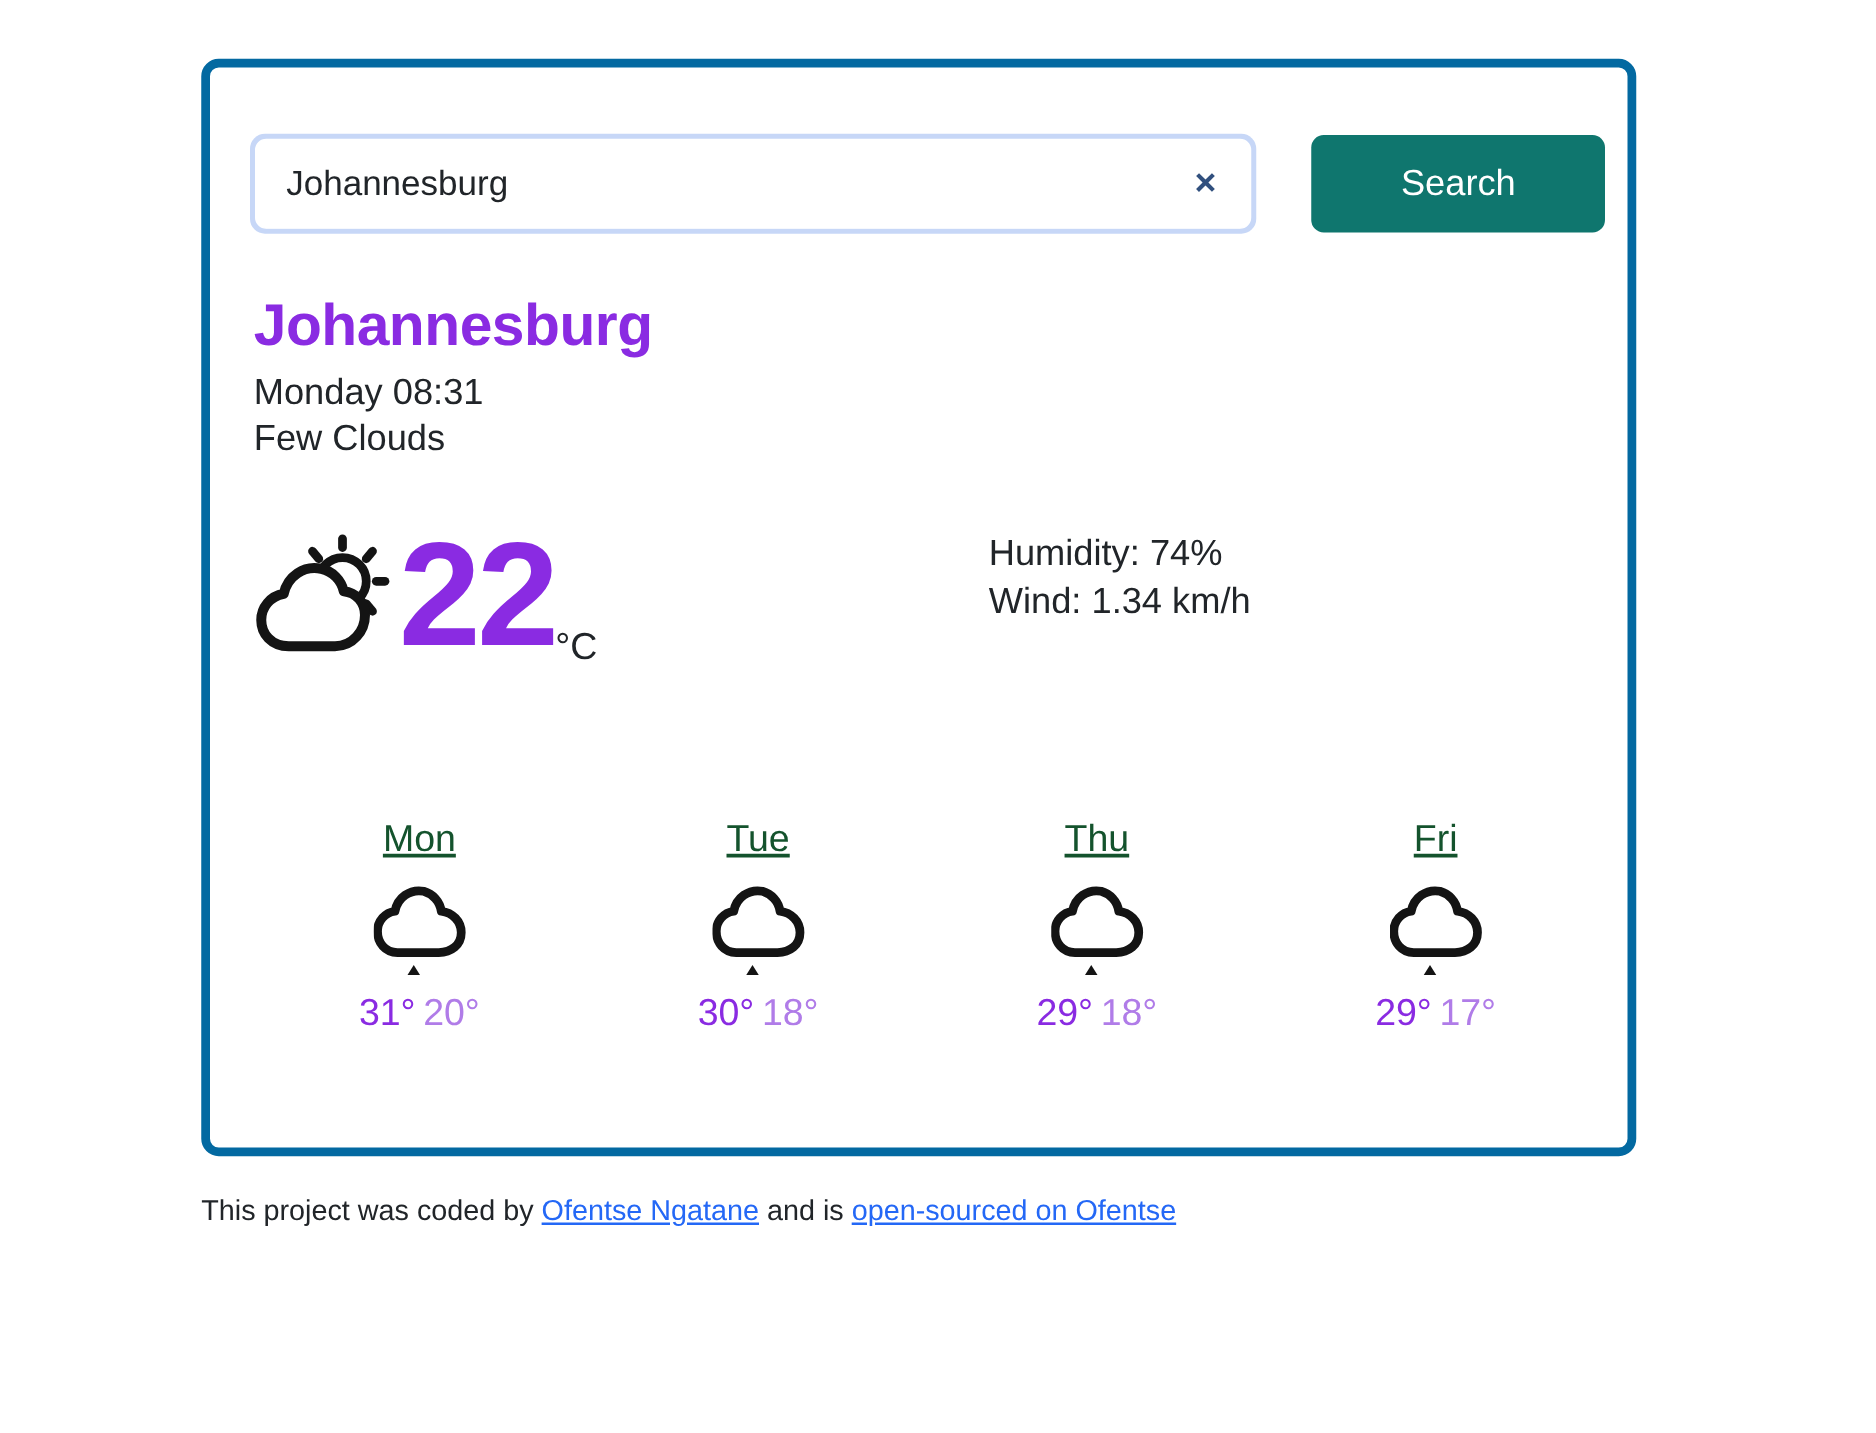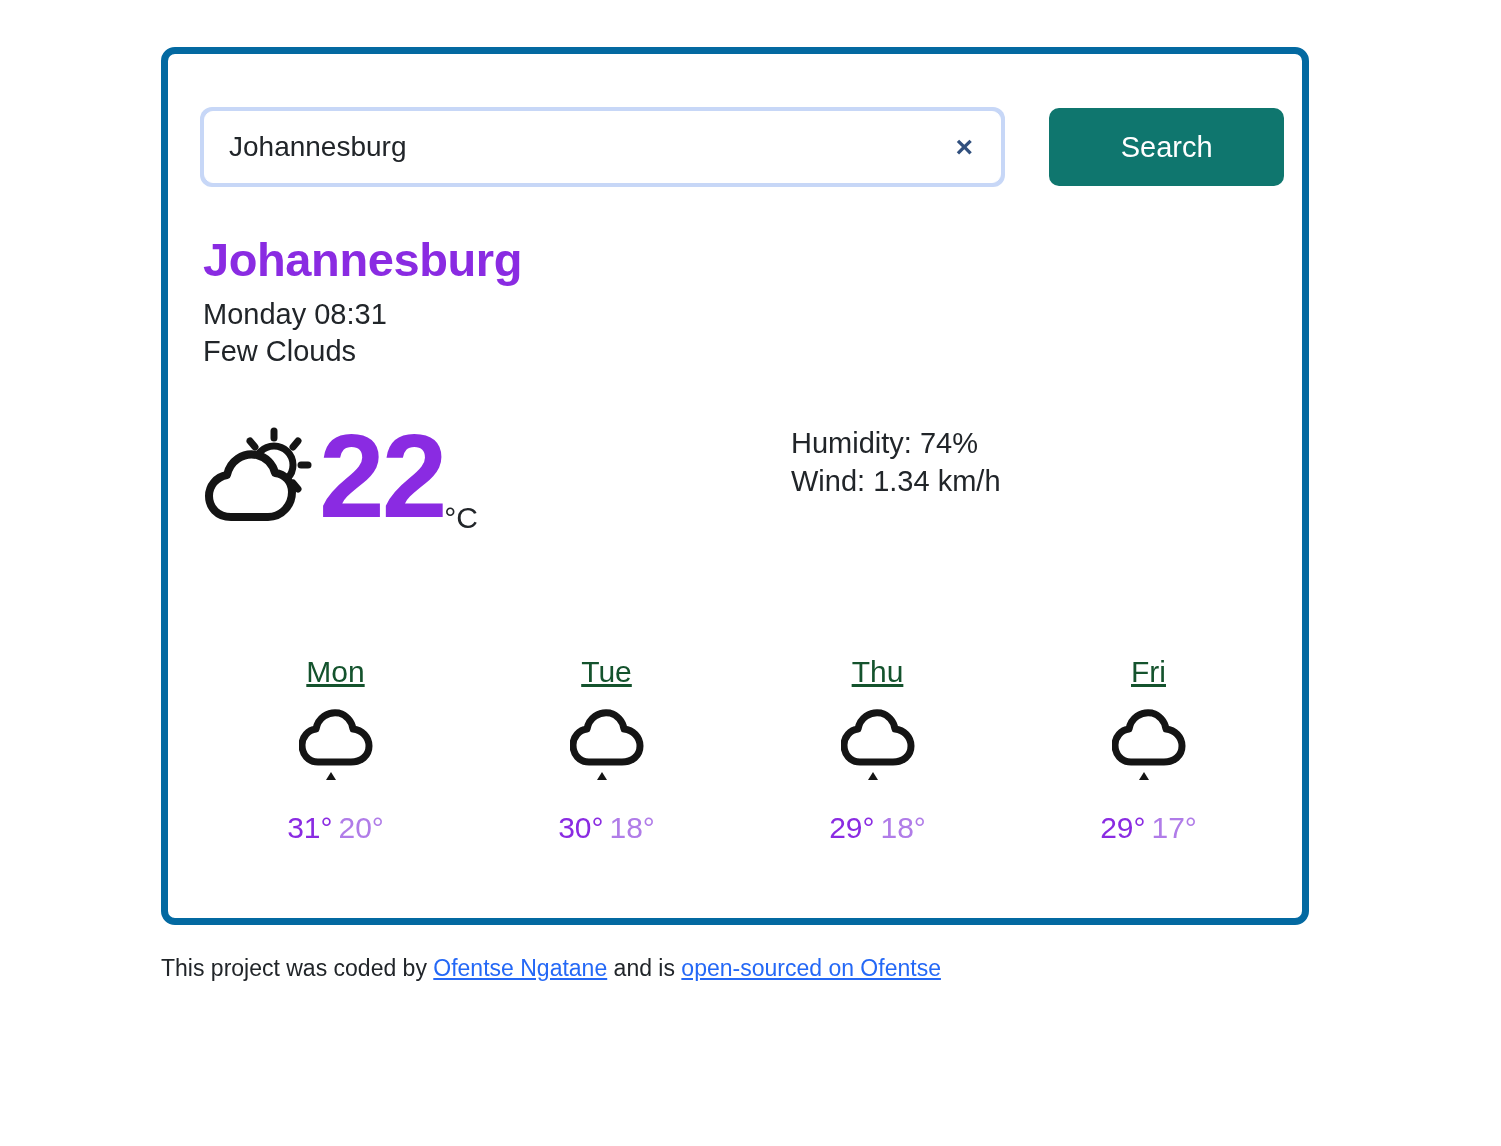--- a/index.html
+++ b/index.html
@@ -201,21 +201,21 @@
   }
 
   .icon-forecast {
     width: 74px;
     height: 80px;
     margin: 14px auto 0;
     display: block;
   }
 
   .day-temps {
-    margin-top: 26px;
+    margin-top: 9px;
     font-size: 30px;
     line-height: 1.2;
     white-space: nowrap;
   }
   .temp-max { color: #8a2be2; }
   .temp-min { color: #b07ce8; margin-left: 6px; }
 
   
   .footer {
     position: absolute;

